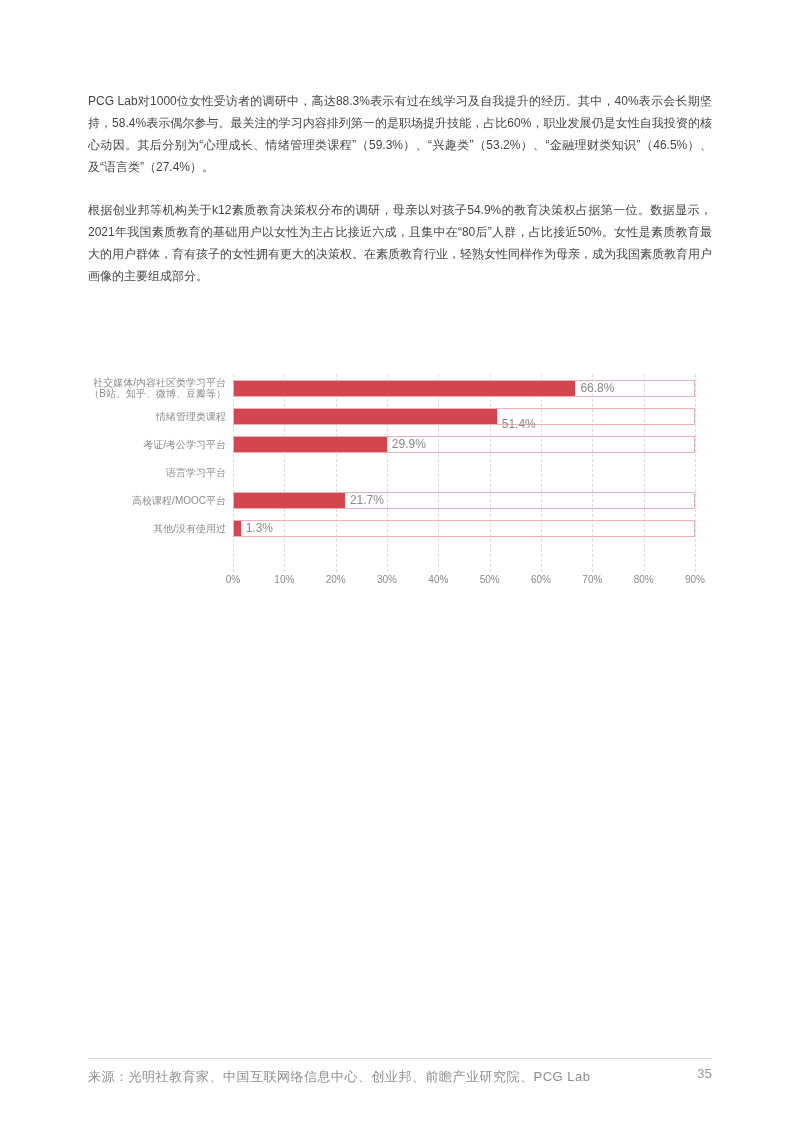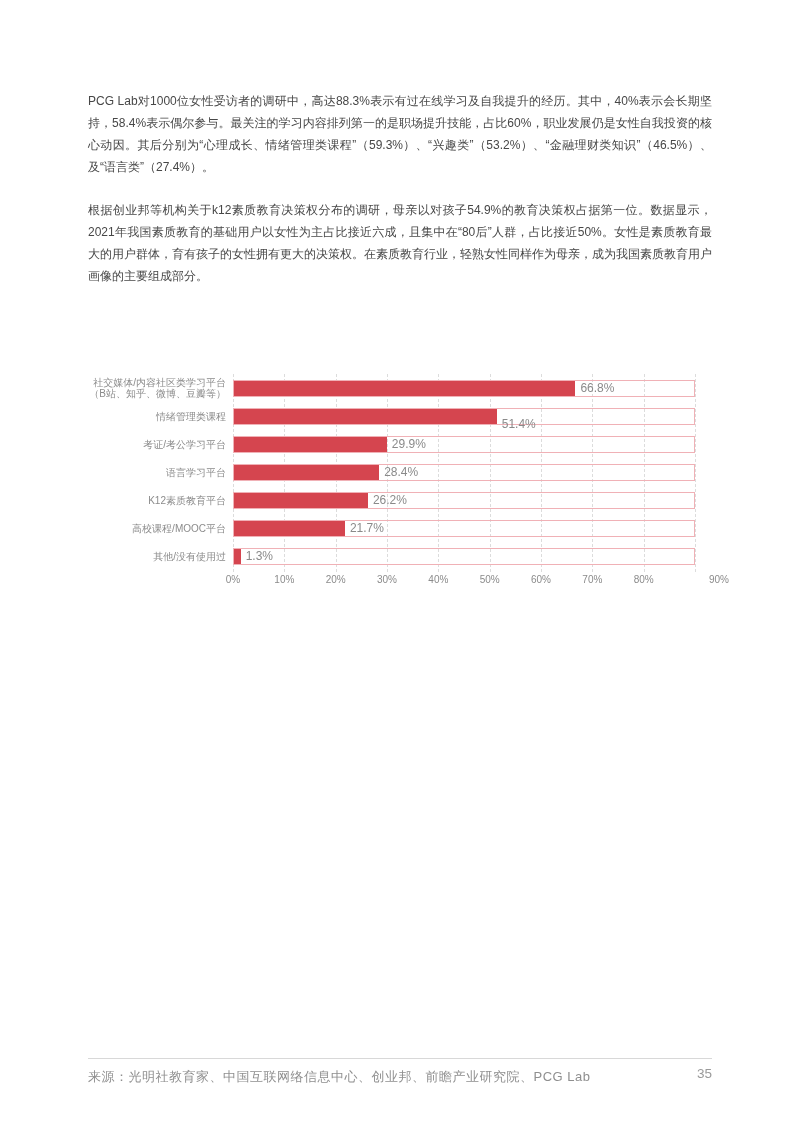--- a/index.html
+++ b/index.html
@@ -191,33 +191,20 @@
           </div>
           <div class="track">
             <div class="fill" style="width: 33.2222%;"></div>
             <div class="val" style="left: calc(33.2222% + 5px);">29.9%</div>
           </div>
         </div>
         <div class="chart-row">
           <div class="row-label">
             <div>语言学习平台</div>
           </div>
-          <div class="track">
-            <div class="fill" style="width: 31.5556%;"></div>
-            <div class="val" style="left: calc(31.5556% + 5px);">28.4%</div>
-          </div>
-        </div>
-        <div class="chart-row">
-          <div class="row-label">
-            <div>K12素质教育平台</div>
-          </div>
-          <div class="track">
-            <div class="fill" style="width: 29.1111%;"></div>
-            <div class="val" style="left: calc(29.1111% + 5px);">26.2%</div>
-          </div>
         </div>
         <div class="chart-row">
           <div class="row-label">
             <div>高校课程/MOOC平台</div>
           </div>
           <div class="track">
             <div class="fill" style="width: 24.1111%;"></div>
             <div class="val" style="left: calc(24.1111% + 5px);">21.7%</div>
           </div>
         </div>
@@ -234,21 +221,21 @@
     <div class="axis" id="axis">
         <span style="left: 0%;">0%</span>
         <span style="left: 11.1111%;">10%</span>
         <span style="left: 22.2222%;">20%</span>
         <span style="left: 33.3333%;">30%</span>
         <span style="left: 44.4444%;">40%</span>
         <span style="left: 55.5556%;">50%</span>
         <span style="left: 66.6667%;">60%</span>
         <span style="left: 77.7778%;">70%</span>
         <span style="left: 88.8889%;">80%</span>
-        <span style="left: 100%; margin-left: 24px;">90%</span>
+        <span style="left: 100%;">90%</span>
       </div>
   </div>
 
 
   <div class="footer-rule"></div>
   <div class="footer-source">来源：光明社教育家、中国互联网络信息中心、创业邦、前瞻产业研究院、PCG Lab</div>
   <div class="page-number">35</div>
 
 </div>
 

